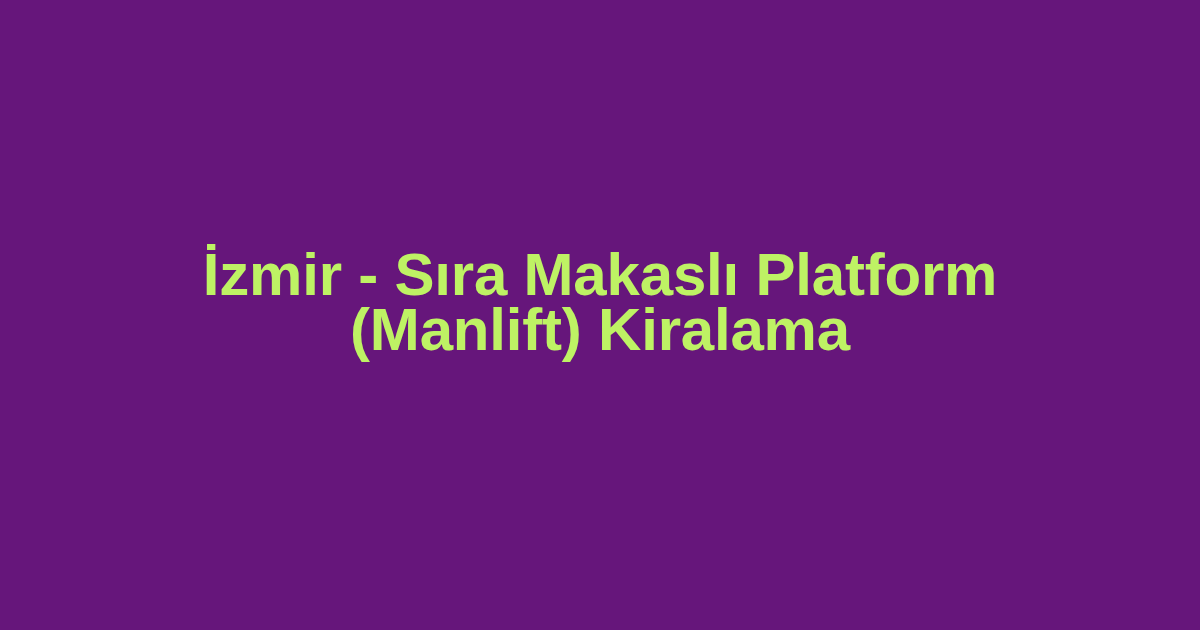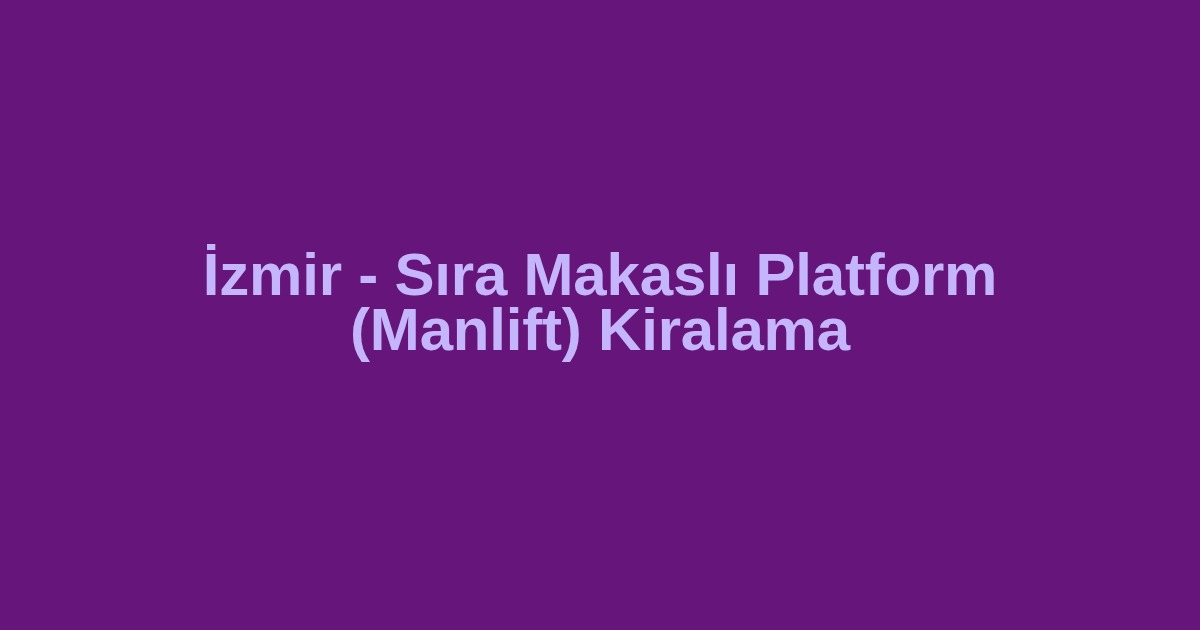--- a/index.html
+++ b/index.html
@@ -37,21 +37,21 @@
     justify-content: center;
     
     transform: translateY(-13px);
   }
 
   .card-title {
     margin: 0;
     padding: 0;
     width: 100%;
     text-align: center;
-    color: #c4b5fd;
+    color: #bef264;
     font-family: "Liberation Sans", "DejaVu Sans", sans-serif;
     font-weight: 700;
     font-size: 60px;
     line-height: 55px;
     letter-spacing: -0.2px;
     word-wrap: break-word;
     overflow-wrap: break-word;
   }
 </style>
 </head>

